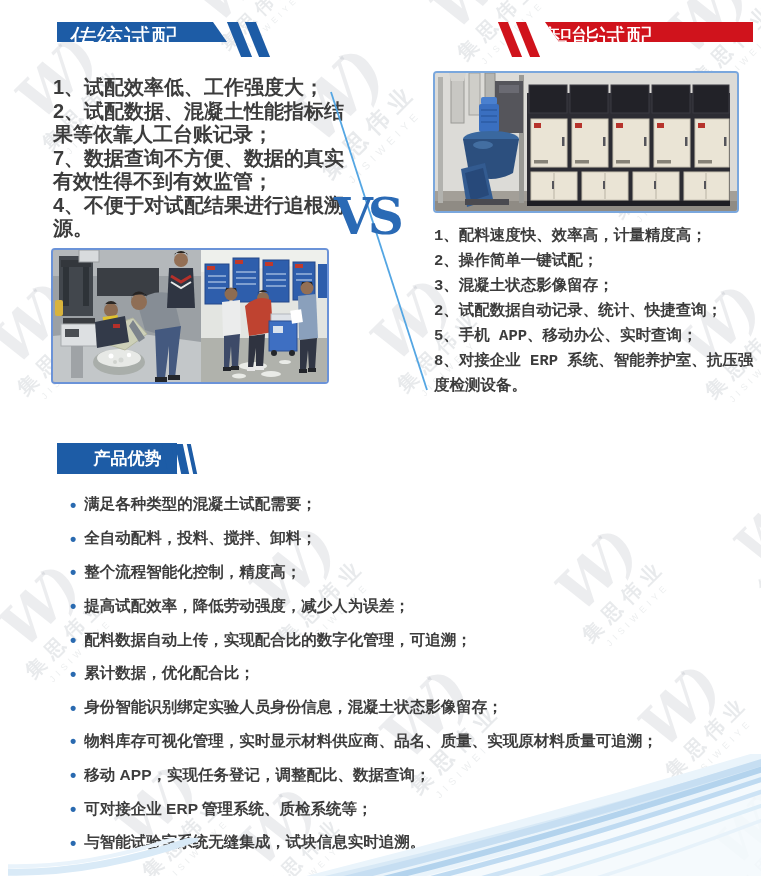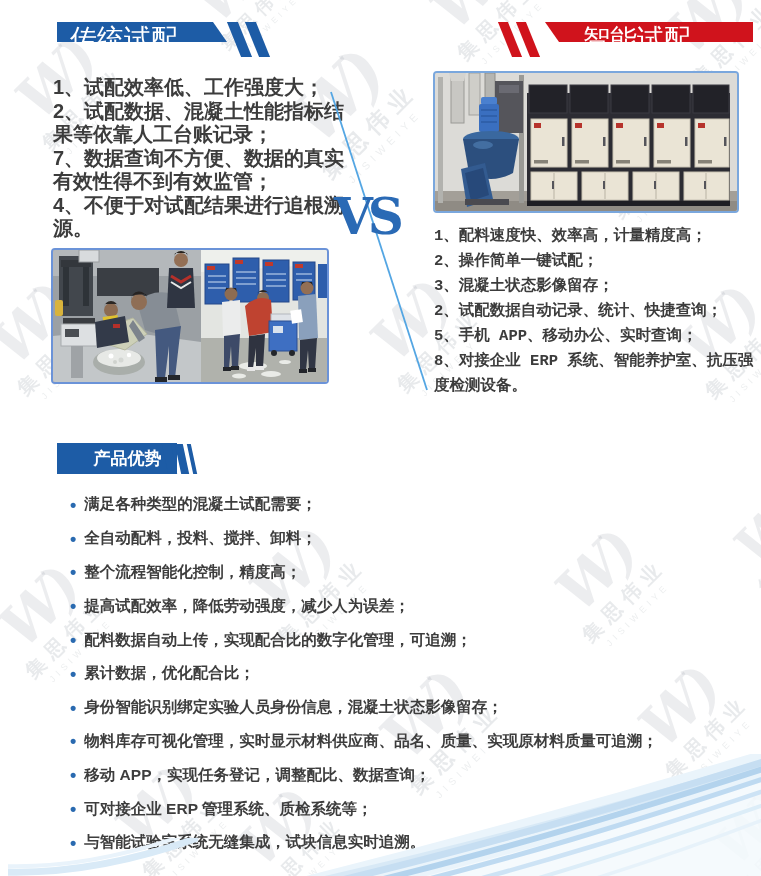--- a/index.html
+++ b/index.html
@@ -15,21 +15,21 @@
     font-size:58px;line-height:.85;color:rgba(128,136,148,.15);letter-spacing:-6px;
   }
   .wm-cn{font-size:20px;font-weight:bold;letter-spacing:7px;color:rgba(120,128,140,.17);margin-top:2px;}
   .wm-en{font-size:9px;letter-spacing:4.5px;color:rgba(130,138,150,.15);margin-top:1px;}
   
   .content{position:absolute;inset:0;z-index:1;}
   
   .banner{position:absolute;top:22px;height:20px;line-height:35px;color:#fff;font-size:27px;font-weight:normal;}
   .banner-traditional{left:57px;width:170px;background:#1d5ca6;padding-left:13px;box-sizing:border-box;
     clip-path:polygon(0 0, calc(100% - 14px) 0, 100% 100%, 0 100%);}
-  .banner-smart{left:545px;width:208px;background:#d0131c;text-align:center;padding-right:24px;box-sizing:border-box;
+  .banner-smart{left:545px;width:208px;background:#d0131c;text-align:left;padding-right:24px;box-sizing:border-box;
     clip-path:polygon(0 0, 100% 0, 100% 100%, 14px 100%);}
   .stripe{position:absolute;top:22px;height:35px;transform:skewX(22deg);}
   .stripe.blue{background:#1d5ca6;width:11px;}
   .stripe.red{background:#d0131c;width:10px;}
   .s-b1{left:234px;} .s-b2{left:252px;}
   .s-r1{left:505px;} .s-r2{left:523px;}
   
   .num-list{position:absolute;font-weight:700;}
   .list-traditional{left:53px;top:76px;width:300px;font-size:20px;line-height:23.5px;}
   .list-smart{left:434px;top:224px;width:324px;font-size:15.5px;line-height:25px;font-family:Liberation Mono, monospace;}

